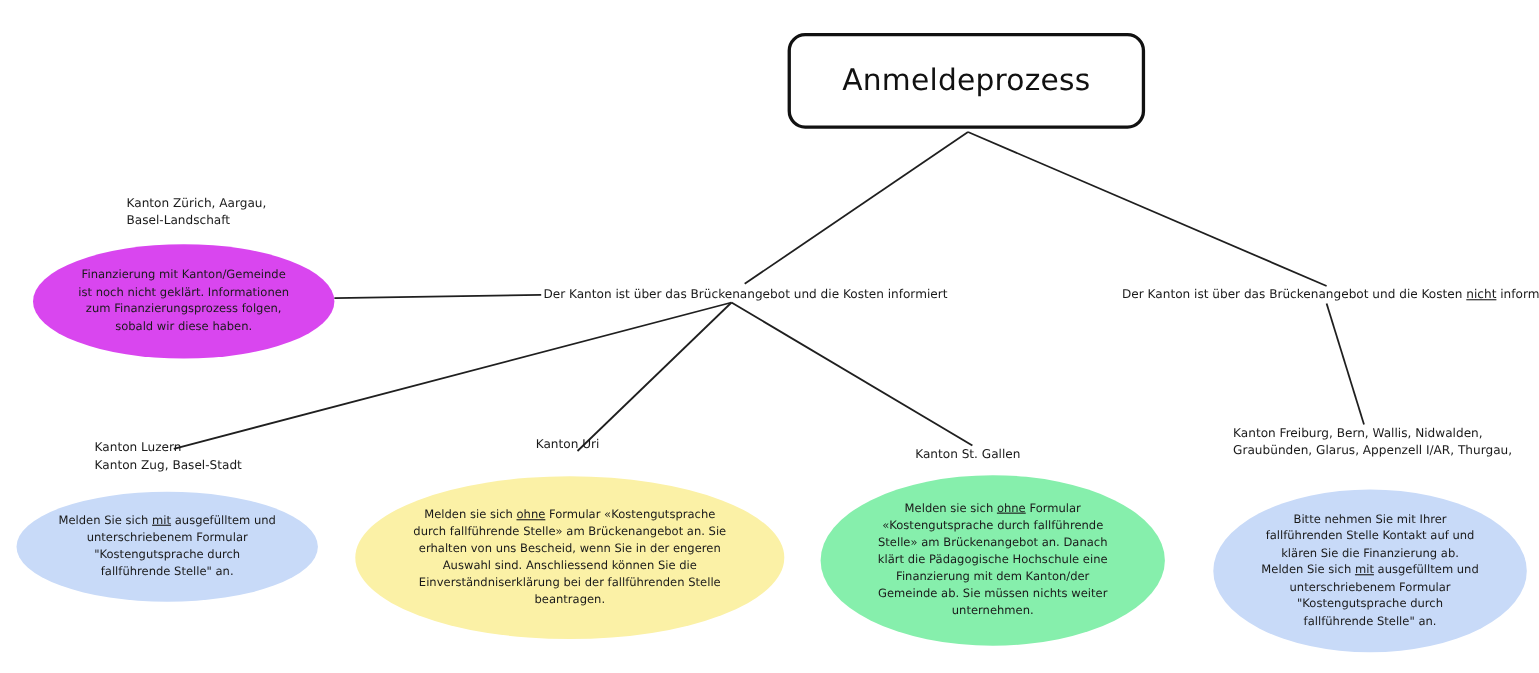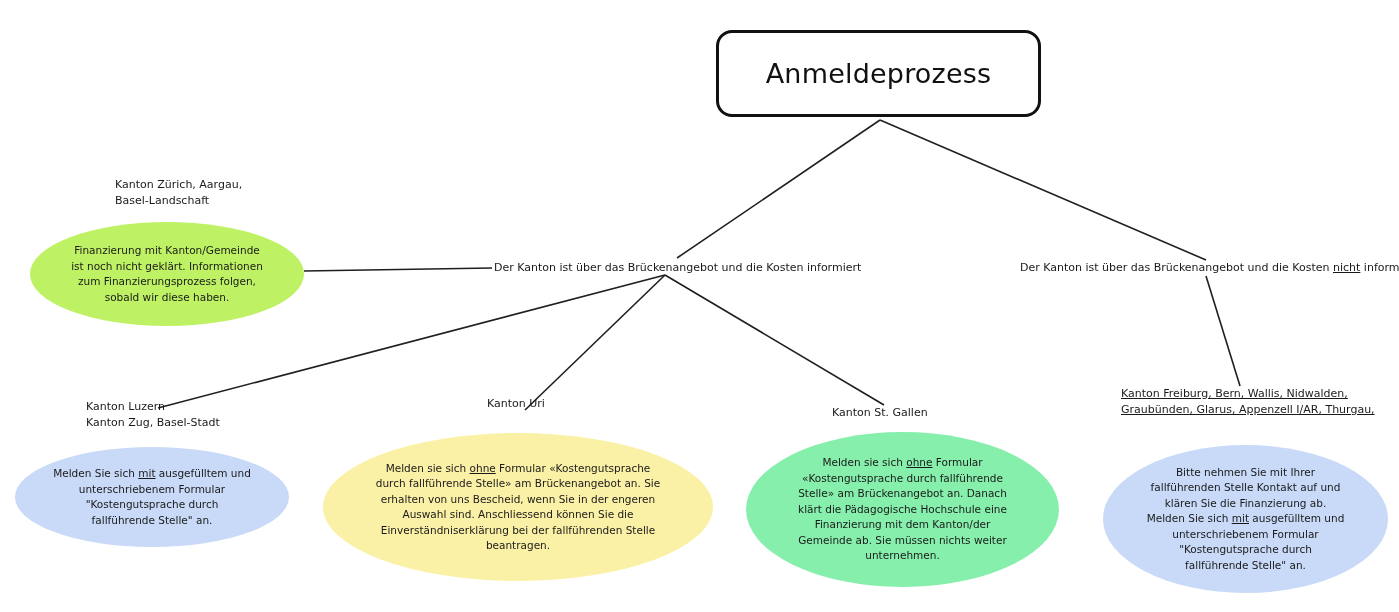--- a/index.html
+++ b/index.html
@@ -14,21 +14,21 @@
     font-size: 27px; letter-spacing: 0.2px; color: #111;
   }
   .label { position: absolute; font-size: 11px; line-height: 16px; color: #1a1a1a; white-space: nowrap; }
   .ellipse {
     position: absolute; border-radius: 50%;
     display: flex; align-items: center; justify-content: center; text-align: center;
     font-size: 10.5px; line-height: 15.5px; color: #1a1a1a; box-sizing: border-box;
   }
   .ellipse .txt { white-space: pre-line; }
   .u { text-decoration: underline; }
-  .orange { background: #bef264; }
+  .orange { background: #d946ef; }
   .blue { background: #c8daf8; }
   .yellow { background: #fbf1a6; }
   .purple { background: #86efac; }
 </style>
 </head>
 <body>
 
 <svg id="connectors" xmlns="http://www.w3.org/2000/svg">
   <line x1="880" y1="120" x2="677" y2="258"></line>
   <line x1="880" y1="120" x2="1206" y2="260"></line>
@@ -86,21 +86,21 @@
 <div class="ellipse purple" style="left:746px; top:432px; width:313px; height:155px;">
   <div class="txt"><span>Melden sie sich </span><span class="u">ohne</span><span> Formular
 «Kostengutsprache durch fallführende
 Stelle» am Brückenangebot an. Danach
 klärt die Pädagogische Hochschule eine
 Finanzierung mit dem Kanton/der
 Gemeinde ab. Sie müssen nichts weiter
 unternehmen.</span></div>
 </div>
 
-<div class="label" style="left:1121px; top:386px;text-decoration:underline;">
+<div class="label" style="left:1121px; top:386px;">
   <div>Kanton Freiburg, Bern, Wallis, Nidwalden,</div>
   <div>Graubünden, Glarus, Appenzell I/AR, Thurgau,</div>
 </div>
 <div class="ellipse blue" style="left:1103px; top:445px; width:285px; height:148px;">
   <div class="txt"><span>Bitte nehmen Sie mit Ihrer
 fallführenden Stelle Kontakt auf und
 klären Sie die Finanzierung ab.
 Melden Sie sich </span><span class="u">mit</span><span> ausgefülltem und
 unterschriebenem Formular
 "Kostengutsprache durch

